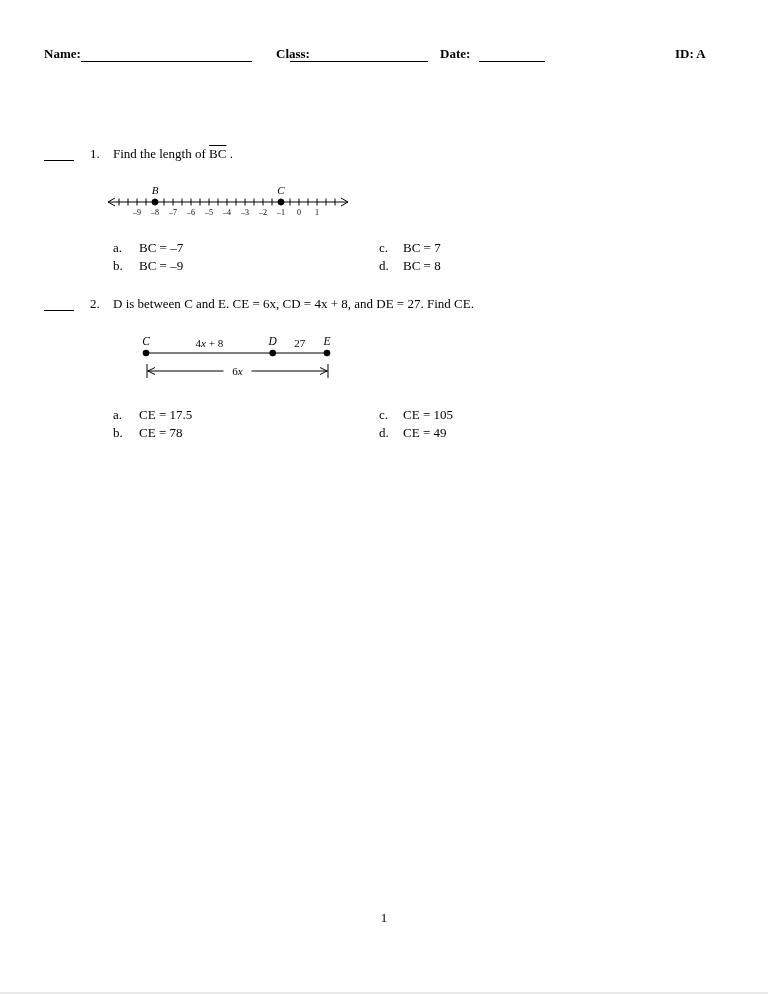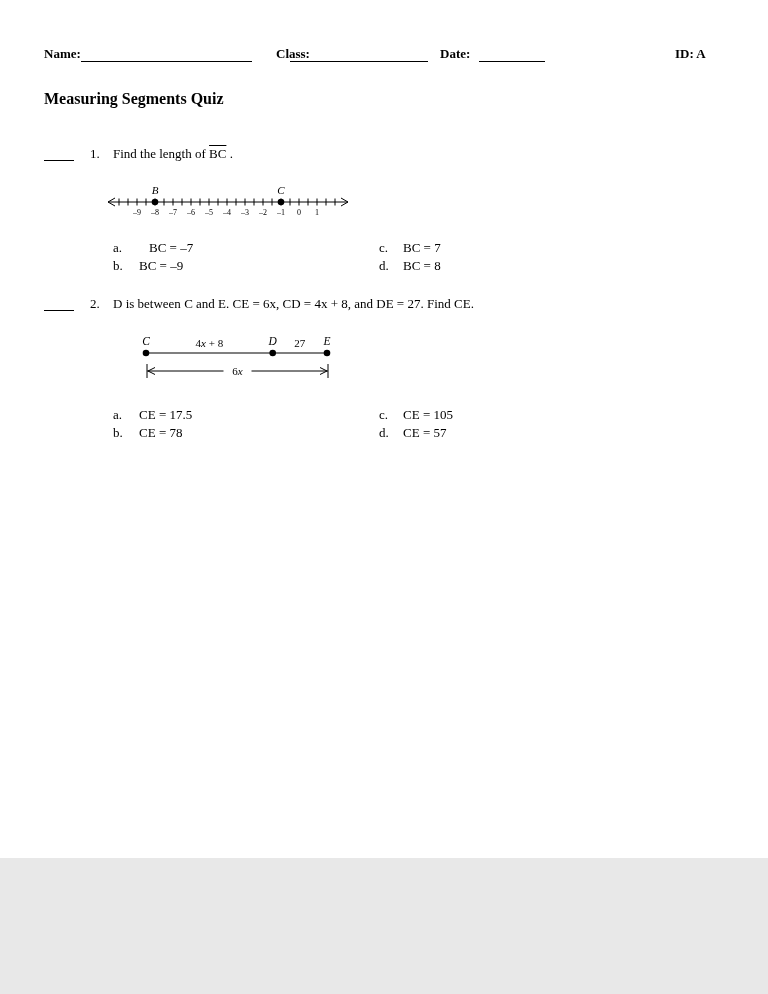--- a/index.html
+++ b/index.html
@@ -1,17 +1,17 @@
 <!DOCTYPE html>
 <html><head>
 <meta charset="utf-8">
 <style>
   html,body { margin:0; padding:0; background:#e8e8e8; }
   .page {
-    position:relative; width:768px; height:858px; margin:0 auto;
+    position:relative; width:768px; height:992px; margin:0 auto;
     background:#ffffff; color:#000;
     font-family:"Liberation Serif", serif; font-size:13px;
     overflow:hidden;
   }
   .abs { position:absolute; }
   .b { font-weight:bold; }
   .it { }
   .ov { text-decoration:overline; }
   .blank { border-bottom:1.4px solid #000; display:inline-block; height:14px; }
   .choice-letter { position:absolute; }
@@ -27,21 +27,20 @@
   <div>
     <span class="abs b" style="left:44px; top:46px;">Name:</span>
     <span class="abs blank" style="left:81px; top:47px; width:171px;"></span>
     <span class="abs b" style="left:260px; top:46px;margin-left:16px;">Class:</span>
     <span class="abs blank" style="left:290px; top:47px; width:138px;"></span>
     <span class="abs b" style="left:440px; top:46px;">Date:</span>
     <span class="abs blank" style="left:479px; top:47px; width:66px;"></span>
     <span class="abs b" style="left:663px; top:46px;margin-left:12px;">ID: A</span>
   </div>
 
-  <div class="abs b" style="left:44px; top:90px; font-size:16px;">Measuring Segments Quiz</div>
 
   <div>
     <span class="abs blank" style="left:44px; top:146px; width:30px;"></span>
     <span class="abs" style="left:90px; top:146px;">1.</span>
     <span class="abs" style="left:113px; top:146px;"><span>Find the length of </span><span class="it ov">BC</span><span> .</span></span>
 
     <svg class="abs" style="left:100px; top:180px;" width="256" height="40">
         <line x1="8" y1="22" x2="248" y2="22" stroke="#000" stroke-width="1"></line>
         <path d="M8,22 l7,-4 M8,22 l7,4 M248,22 l-7,-4 M248,22 l-7,4" stroke="#000" fill="none" stroke-width="1"></path>
         <line x1="19" y1="18.5" x2="19" y2="25.5" stroke="#000" stroke-width="1"></line>
@@ -80,21 +79,21 @@
         <text x="181" y="35" text-anchor="middle" font-size="8">–1</text>
         <text x="199" y="35" text-anchor="middle" font-size="8">0</text>
         <text x="217" y="35" text-anchor="middle" font-size="8">1</text>
         <circle cx="55" cy="22" r="3.3" fill="#000"></circle>
         <text x="55" y="14" text-anchor="middle" font-size="11" font-style="italic">B</text>
         <circle cx="181" cy="22" r="3.3" fill="#000"></circle>
         <text x="181" y="14" text-anchor="middle" font-size="11" font-style="italic">C</text>
       </svg>
 
     <span class="choice-letter" style="left:113px; top:240px;">a.</span>
-    <span class="choice-text" style="left:149px; top:240px;text-align:right;"><span class="it">BC</span><span> = –7</span></span>
+    <span class="choice-text" style="left:139px; top:240px;text-align:right;"><span class="it">BC</span><span> = –7</span></span>
     <span class="choice-letter" style="left:113px; top:258px;">b.</span>
     <span class="choice-text" style="left:139px; top:258px;"><span class="it">BC</span><span> = –9</span></span>
     <span class="choice-letter" style="left:379px; top:240px;">c.</span>
     <span class="choice-text" style="left:403px; top:240px;"><span class="it">BC</span><span> = 7</span></span>
     <span class="choice-letter" style="left:379px; top:258px;">d.</span>
     <span class="choice-text" style="left:403px; top:258px;"><span class="it">BC</span><span> = 8</span></span>
   </div>
 
   <div>
     <span class="abs blank" style="left:44px; top:296px; width:30px;"></span>
@@ -118,18 +117,18 @@
         <text x="102.5" y="45" text-anchor="middle" font-size="11"><tspan>6</tspan><tspan font-style="italic">x</tspan></text>
       </svg>
 
     <span class="choice-letter" style="left:113px; top:407px;">a.</span>
     <span class="choice-text" style="left:139px; top:407px;"><span class="it">CE</span><span> = 17.5</span></span>
     <span class="choice-letter" style="left:113px; top:425px;">b.</span>
     <span class="choice-text" style="left:139px; top:425px;"><span class="it">CE</span><span> = 78</span></span>
     <span class="choice-letter" style="left:379px; top:407px;">c.</span>
     <span class="choice-text" style="left:403px; top:407px;"><span class="it">CE</span><span> = 105</span></span>
     <span class="choice-letter" style="left:379px; top:425px;">d.</span>
-    <span class="choice-text" style="left:403px; top:425px;"><span class="it">CE</span><span> = 57</span></span>
+    <span class="choice-text" style="left:403px; top:425px;"><span class="it">CE</span><span> = 49</span></span>
   </div>
 
   <div class="abs pgnum" style="top:910px;">1</div>
 
 </div>
 
 </body></html>

